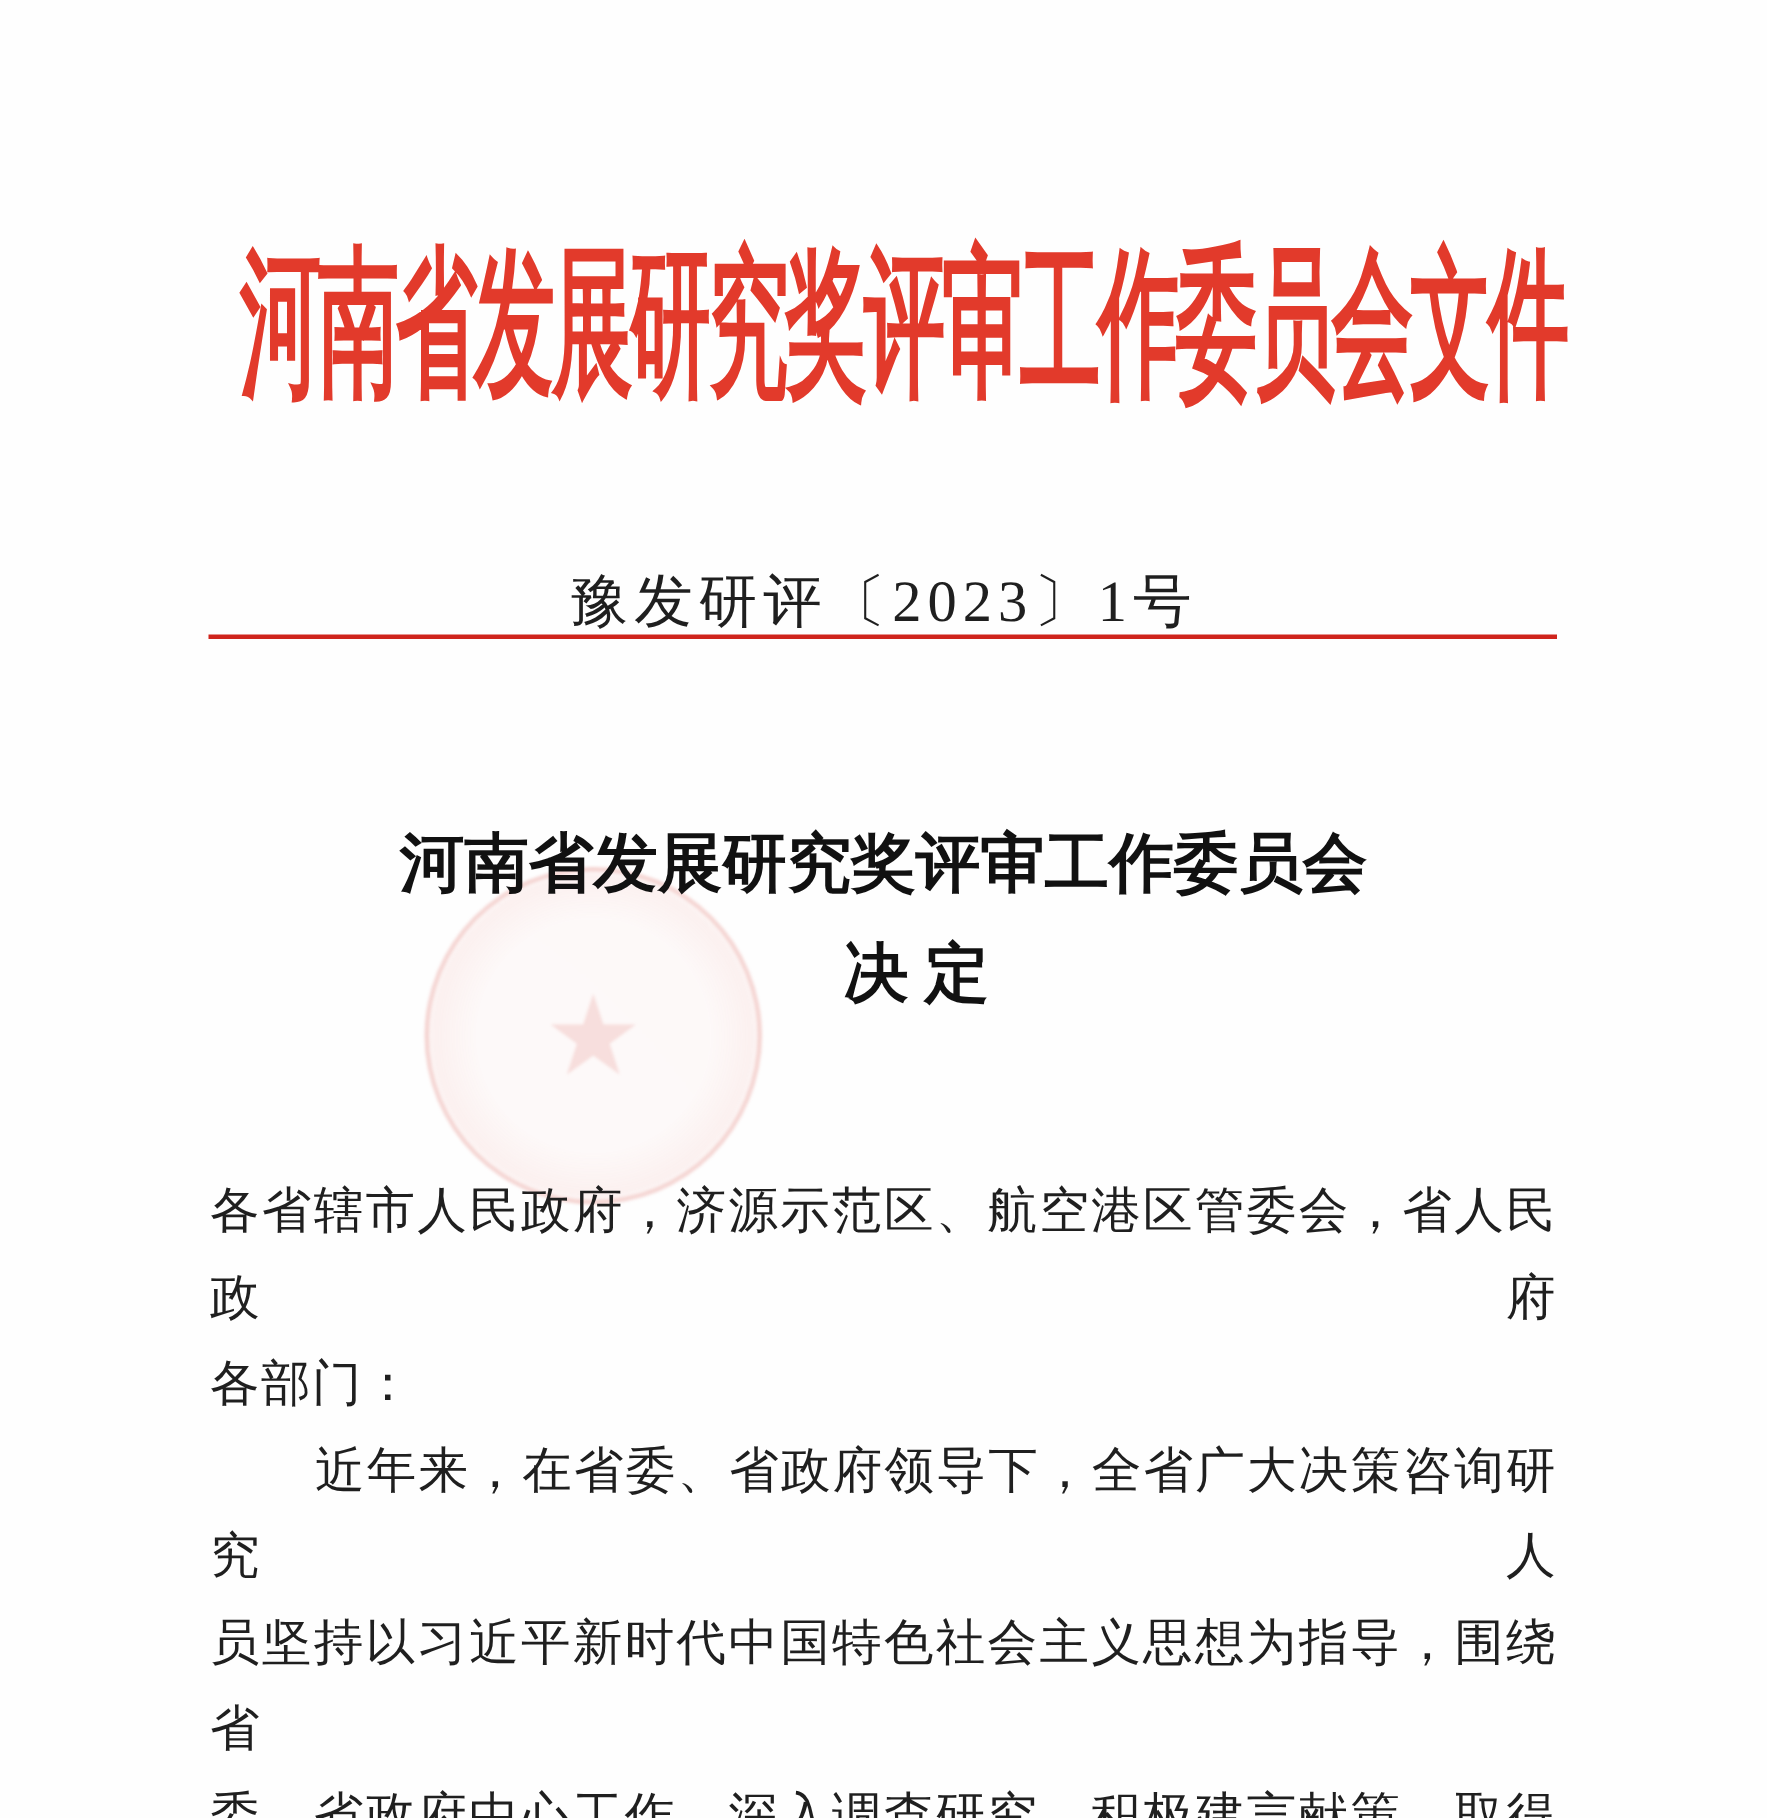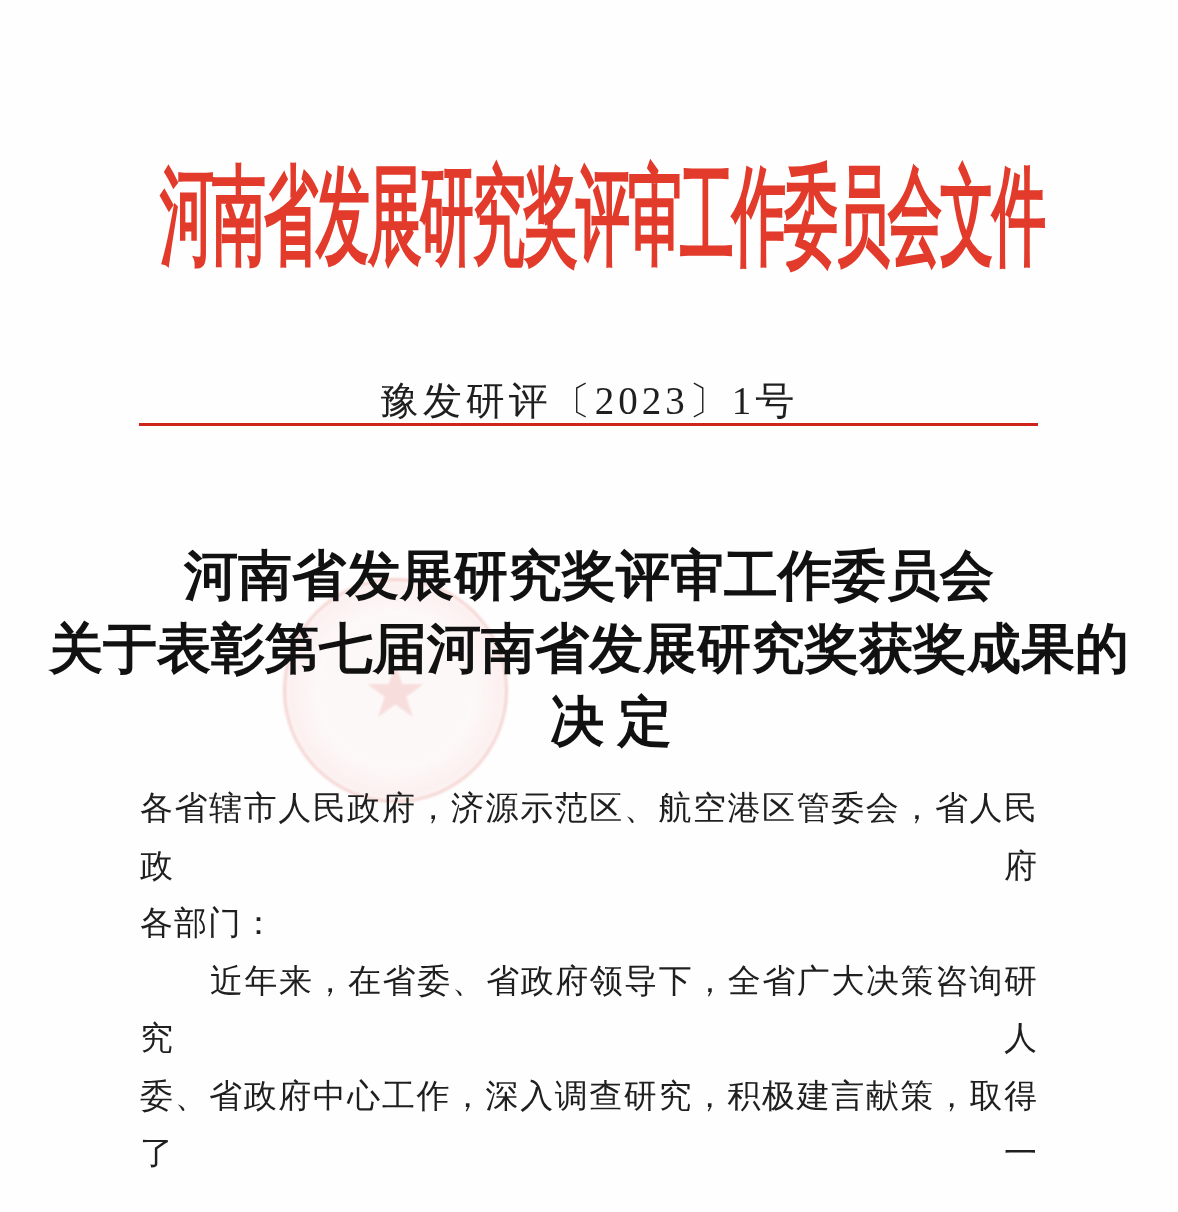--- a/index.html
+++ b/index.html
@@ -97,21 +97,21 @@
 
   
   .doc-title {
     position: absolute;
     top: 540px;
     left: 0;
     right: 0;
     text-align: center;
     color: #111;
     font-weight: bold;
-    font-size: 54px;
+    font-size: 43px;
     line-height: 73px;
     z-index: 2;
     white-space: nowrap;
   }
   .doc-title .title-line { display: block; }
   .title-line-3 {
     display: flex;
     justify-content: center;
     gap: 100px;
     margin-left: 44px;
@@ -153,28 +153,28 @@
   <div class="doc-number">豫发研评〔2023〕1号</div>
 
   <div class="red-divider"></div>
 
   <div class="seal">
     <span class="seal-star">★</span>
   </div>
 
   <div class="doc-title">
     <span class="title-line">河南省发展研究奖评审工作委员会</span>
-    <span class="title-line">关于表彰第七届河南省发展研究奖获奖成果的</span>
     <span class="title-line title-line-3">
       <span>决</span>
       <span>定</span>
     </span>
   </div>
 
   <div class="body-text">
     <div class="body-line justified">各省辖市人民政府，济源示范区、航空港区管委会，省人民政府</div>
     <div class="body-line">各部门：</div>
     <div class="body-line justified indented">近年来，在省委、省政府领导下，全省广大决策咨询研究人</div>
+    <div class="body-line justified">员坚持以习近平新时代中国特色社会主义思想为指导，围绕省</div>
     <div class="body-line justified">委、省政府中心工作，深入调查研究，积极建言献策，取得了一</div>
 
   </div>
 
 </div>
 
 </body></html>

